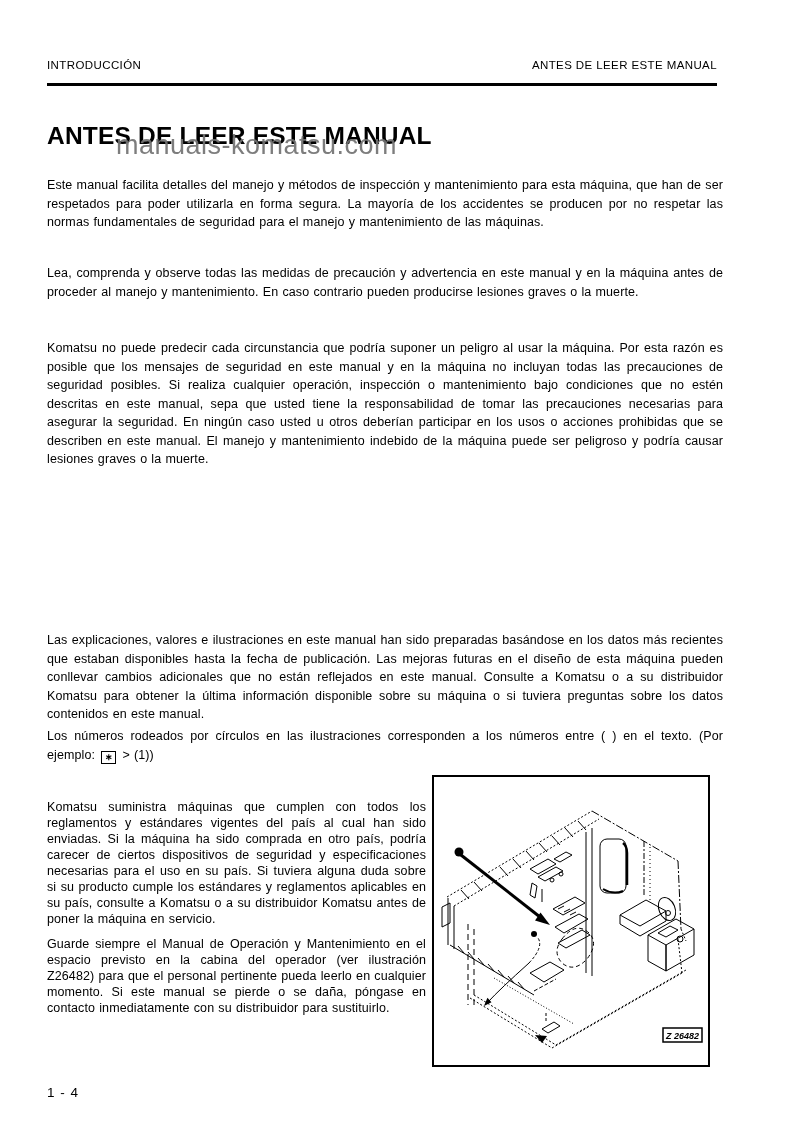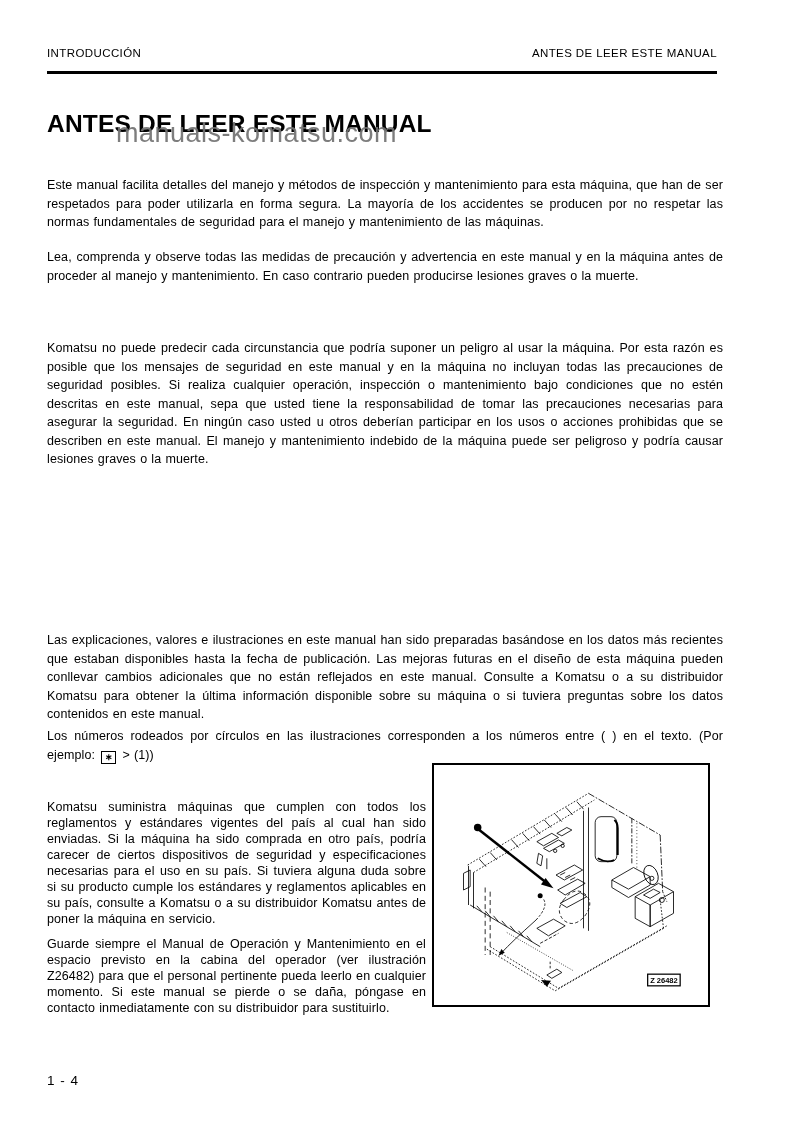--- a/index.html
+++ b/index.html
@@ -1,40 +1,40 @@
 <!DOCTYPE html>
 <html><head>
 <meta charset="utf-8">
 <style>
   html,body{margin:0;padding:0;background:#e8e8e8;}
   .page{
     position:relative;width:793px;height:1123px;margin:0 auto;
     background:#ffffff;color:#000;overflow:hidden;
     font-family:"Liberation Sans",sans-serif;
   }
-  .abs{position:absolute;}
+  .abs{position:absolute;margin-top:12px;}
   .hdr{top:47px;font-size:11.5px;letter-spacing:0.4px;white-space:nowrap;}
   .hdr-left{left:47px;}
   .hdr-right{right:76px;}
   .rule{left:47px;top:71px;width:670px;height:2.5px;background:#000;}
   .title-wrap{left:47px;top:110px;width:680px;height:48px;}
   .page-title{font-size:24.5px;font-weight:bold;letter-spacing:0.2px;white-space:nowrap;}
   .watermark{position:absolute;left:69px;top:8px;font-size:27px;font-weight:normal;
     color:#737373;opacity:0.92;white-space:nowrap;letter-spacing:0.5px;}
   .bt{left:47px;width:676px;font-size:12.5px;line-height:18.5px;text-align:justify;
     letter-spacing:0.1px;word-spacing:0.6px;margin:0;}
-  #p1{top:176px}#p2{top:248px}#p3{top:339px}#p4{top:500px}#p5{top:556px}
+  #p1{top:176px}#p2{top:264px}#p3{top:339px}#p4{top:500px}#p5{top:556px}
   #p6{top:631px}#p7{top:727px}
   .col{width:379px;line-height:16px;}
   #p8{top:799px}#p9{top:936px}
   .ph-icon{display:inline-block;width:13px;height:11px;border:1px solid #000;
     font-size:9px;line-height:10px;text-align:center;vertical-align:-1px;
     font-weight:bold;margin:0 2px;background:#fff;}
-  .figure{left:432px;top:763px;width:278px;height:244px;border:2.5px solid #000;
-    box-sizing:border-box;background:#fff;}
+  .figure{left:432px;top:763px;width:278px;height:292px;border:2.5px solid #000;
+    box-sizing:border-box;background:#fff;font-style:italic;}
   .figure svg{display:block;width:100%;height:100%;}
   .footer{left:47px;top:1073px;font-size:13.5px;font-weight:normal;letter-spacing:1px;}
 </style>
 </head>
 <body>
 
 <div class="page">
 
   <div class="abs hdr hdr-left">INTRODUCCIÓN</div>
   <div class="abs hdr hdr-right">ANTES DE LEER ESTE MANUAL</div>

